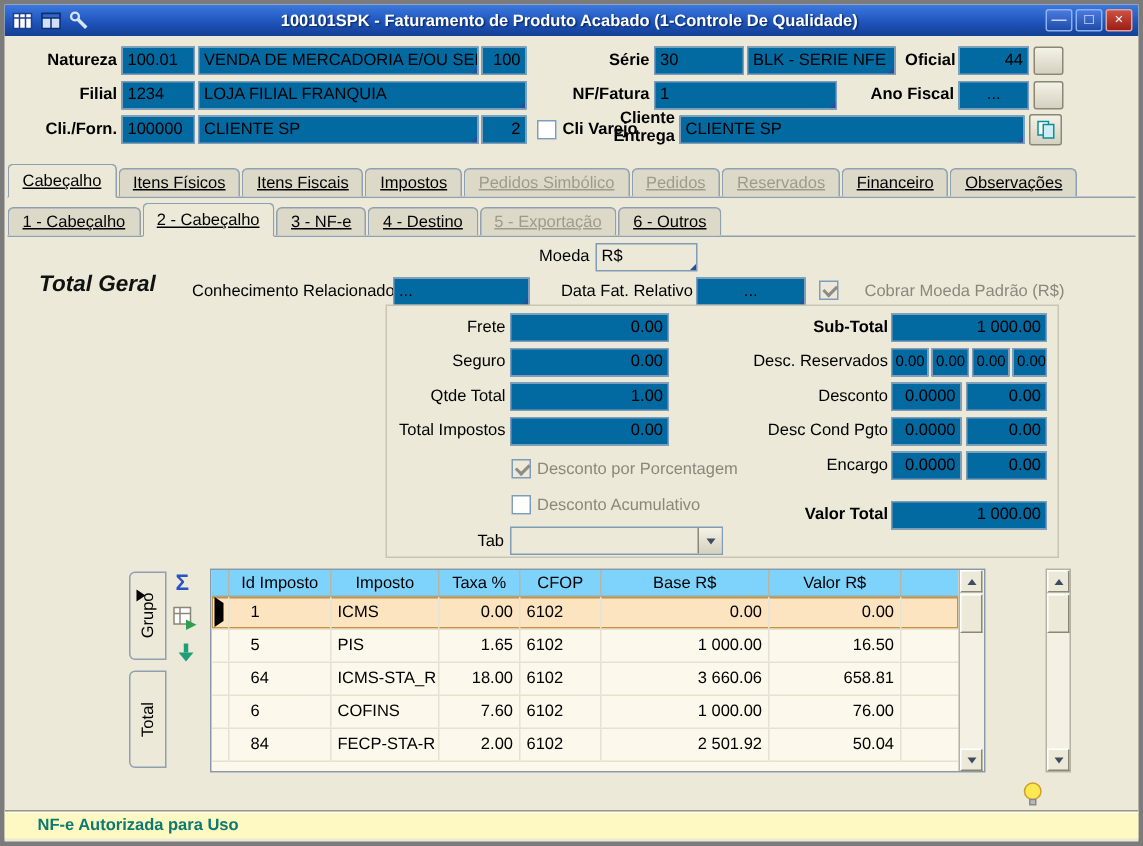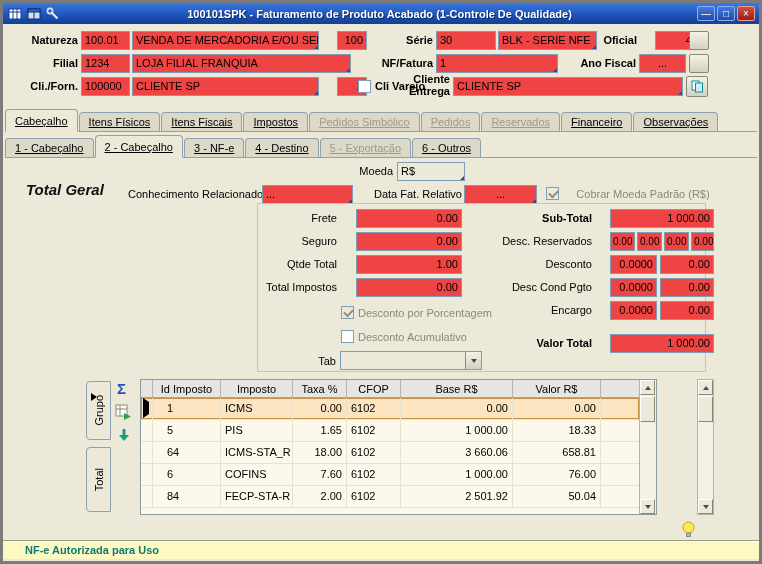--- a/index.html
+++ b/index.html
@@ -16,23 +16,23 @@
   .winbtns { display:flex; flex:0 0 auto; }
   .winbtn { width:18px; height:15px; margin-left:2px; color:#fff; font-size:10px; line-height:13px;
     text-align:center; border:1px solid #8fb0ef; border-radius:2px;
     background:linear-gradient(#4a7ae0,#1e4da8); cursor:pointer; }
   .winbtn.close { background:linear-gradient(#d05040,#991f18); border-color:#e8a090; }
 
   
   .lbl, .lbln { position:absolute; font-size:11px; color:#000; line-height:19px; text-align:right; white-space:nowrap; }
   .lbl { font-weight:bold; }
   .lbl.gray, .lbln.gray { color:#8b887a; }
-  .fld { position:absolute; height:19px; background:#ef4444; border:1px solid #7f9db9;
+  .fld { position:absolute; height:19px; background:#0369a1; border:1px solid #7f9db9;
     font-size:11px; line-height:17px; padding:0 3px; white-space:nowrap; overflow:hidden; color:#000; }
-  .fld.r { text-align:right;margin-left:16px; } .fld.c { text-align:center; }
+  .fld.r { text-align:right; } .fld.c { text-align:center; }
   .fld.ro { background:#ece9d8; }
   .fld.small { font-size:10px; padding:0 2px; }
   .fld.corner::after { content:""; position:absolute; right:0; bottom:0; width:0; height:0;
     border-left:4px solid transparent; border-bottom:4px solid #2a4d9b; }
   .btn3d { position:absolute; background:linear-gradient(#f4f2e6,#d5d1c0); border:1px solid #8a8776;
     border-radius:2px; cursor:pointer; display:flex; align-items:center; justify-content:center; }
   .cb { position:absolute; width:13px; height:13px; background:#fff; border:1px solid #7f9db9; cursor:pointer; }
   .cb.dis { background:#ece9d8; }
   .cb.checked::after { content:""; position:absolute; left:2px; top:2px; width:7px; height:4px;
     border-left:2px solid #8c8c84; border-bottom:2px solid #8c8c84; transform:rotate(-45deg); }
@@ -58,21 +58,21 @@
 
   
   .vtab { position:absolute; background:#ece9d8; border:1px solid #8fa0b0; border-radius:4px 0 0 4px;
     display:flex; align-items:center; justify-content:center; cursor:pointer; }
   .vtab span { writing-mode:vertical-rl; transform:rotate(180deg); font-size:11px; color:#000; }
   .tri-right { position:absolute; width:0; height:0; border-top:4px solid transparent;
     border-bottom:4px solid transparent; border-left:6px solid #000; }
 
   .grid { position:absolute; border:1px solid #8a99a8; background:#fcf8eb; overflow:hidden; }
   .g-inner { position:absolute; left:0; top:0; right:17px; bottom:0; }
-  .g-head { display:flex; height:18px; background:#e5e5e5; border-bottom:1px solid #a9a695; }
+  .g-head { display:flex; height:18px; background:#7dd3fc; border-bottom:1px solid #a9a695; }
   .g-head .gc { font-size:11px; display:flex; align-items:center; justify-content:center;
     border-right:1px solid #b9b5a4; cursor:pointer; }
   .g-row { display:flex; height:22px; border-bottom:1px solid #e6e2d2; cursor:pointer; }
   .g-row .gc { font-size:11px; line-height:21px; padding:0 4px; white-space:nowrap; overflow:hidden;
     border-right:1px solid #e6e2d2; }
   .g-row.selected { background:#fbe4bf; box-shadow:inset 0 0 0 1px #c89040; }
   .gc.num { text-align:right; }
   .gc.idcell { padding-left:14px; }
   .w-ind{width:12px;} .w-id{width:68px;} .w-imp{width:72px;} .w-tax{width:54px;}
   .w-cfop{width:54px;} .w-base{width:112px;} .w-val{width:88px;} .w-fill{flex:1; border-right:none !important;}
@@ -289,21 +289,21 @@
         <div class="gc w-val num">0.00</div>
         <div class="gc w-fill"></div>
       </div>
       <div class="g-row">
         <div class="gc w-ind" style="padding:0;"></div>
         <div class="gc w-id idcell">5</div>
         <div class="gc w-imp">PIS</div>
         <div class="gc w-tax num">1.65</div>
         <div class="gc w-cfop">6102</div>
         <div class="gc w-base num">1 000.00</div>
-        <div class="gc w-val num">18.33</div>
+        <div class="gc w-val num">16.50</div>
         <div class="gc w-fill"></div>
       </div>
       <div class="g-row">
         <div class="gc w-ind" style="padding:0;"></div>
         <div class="gc w-id idcell">64</div>
         <div class="gc w-imp">ICMS-STA_R</div>
         <div class="gc w-tax num">18.00</div>
         <div class="gc w-cfop">6102</div>
         <div class="gc w-base num">3 660.06</div>
         <div class="gc w-val num">658.81</div>

